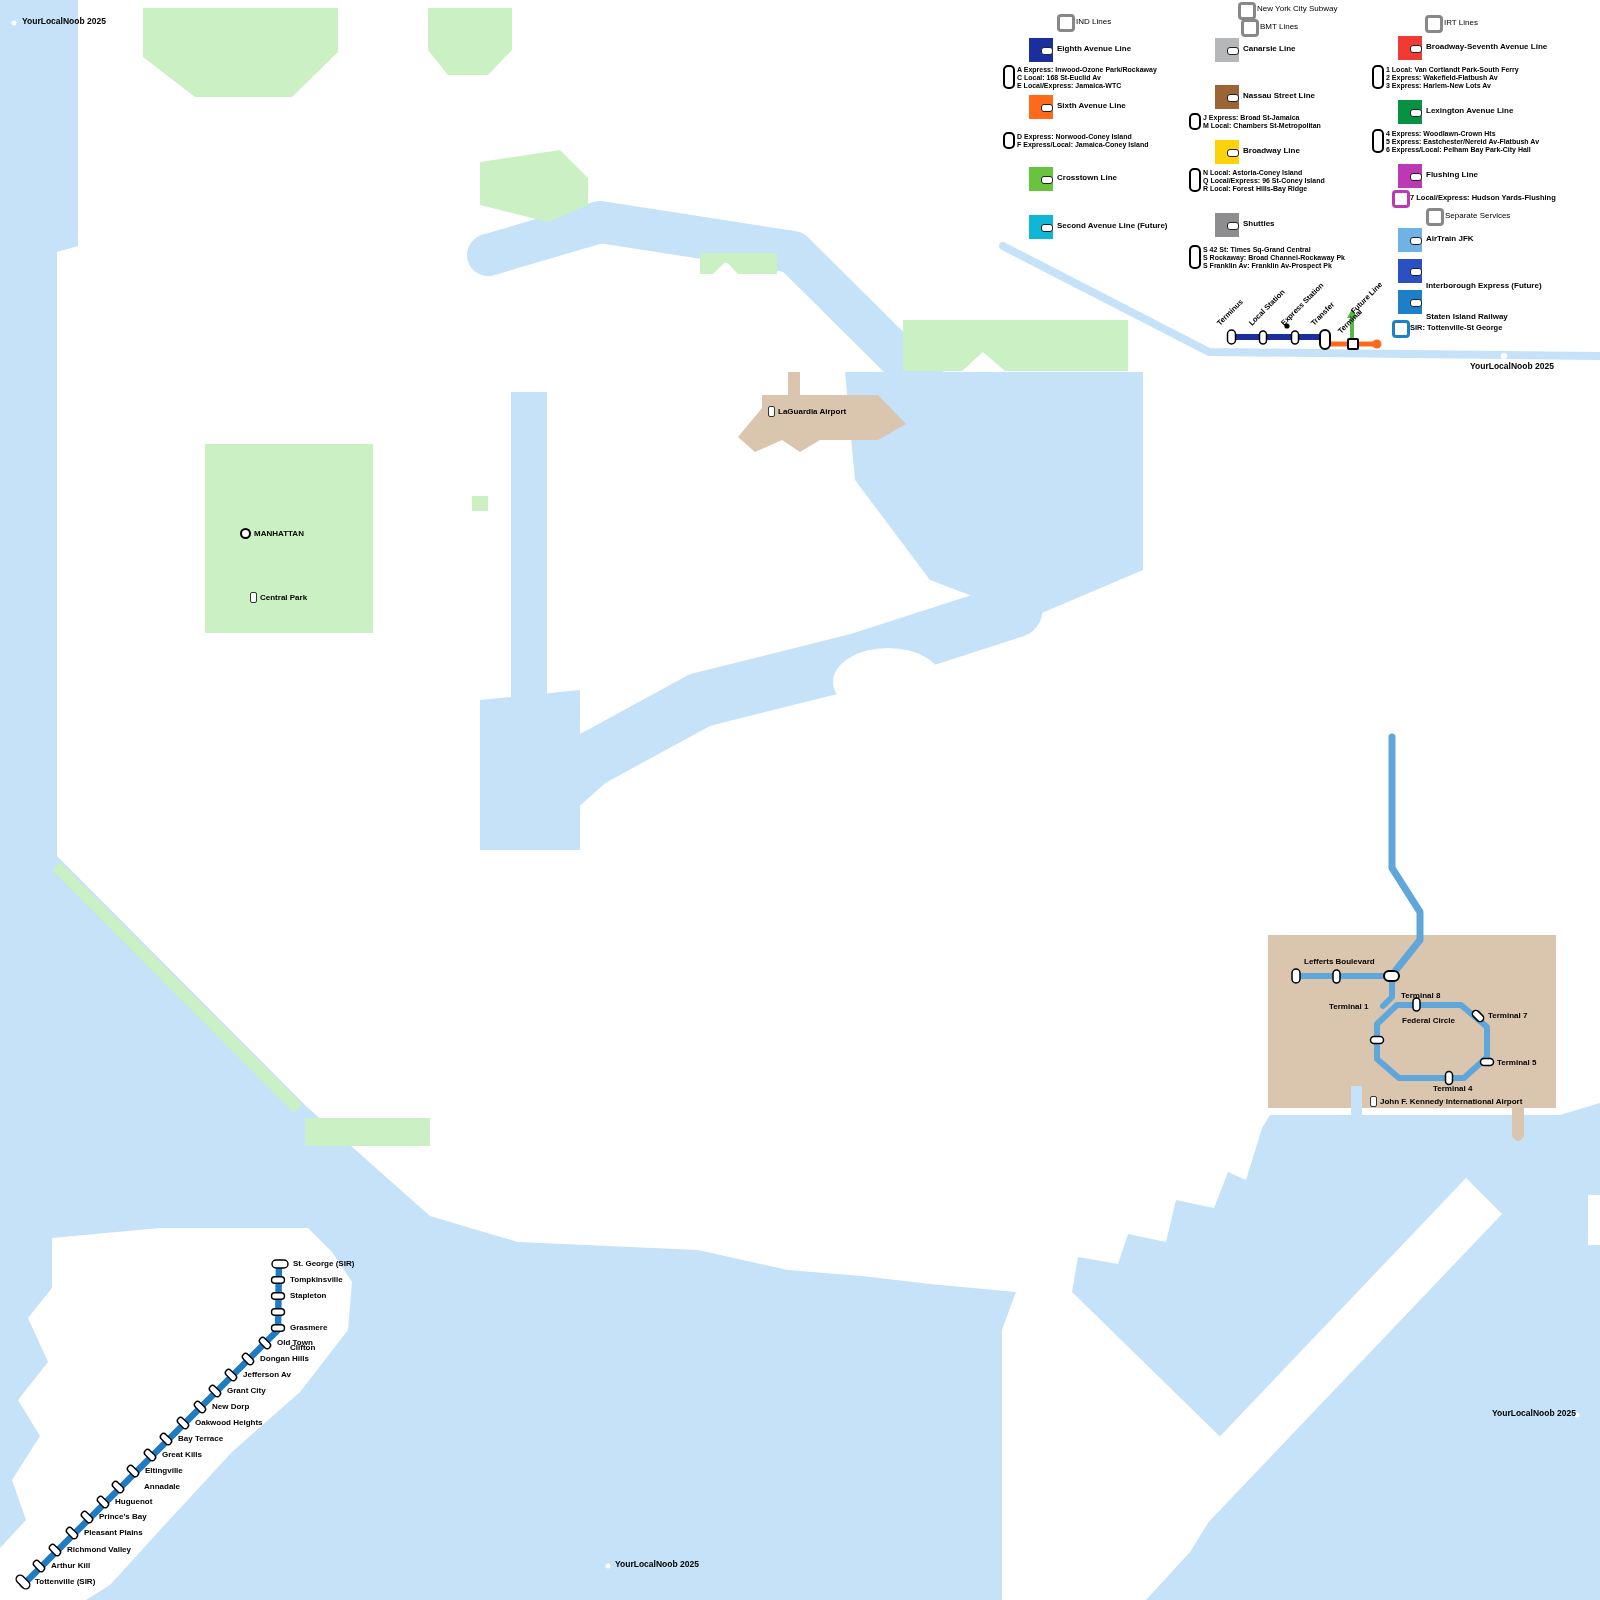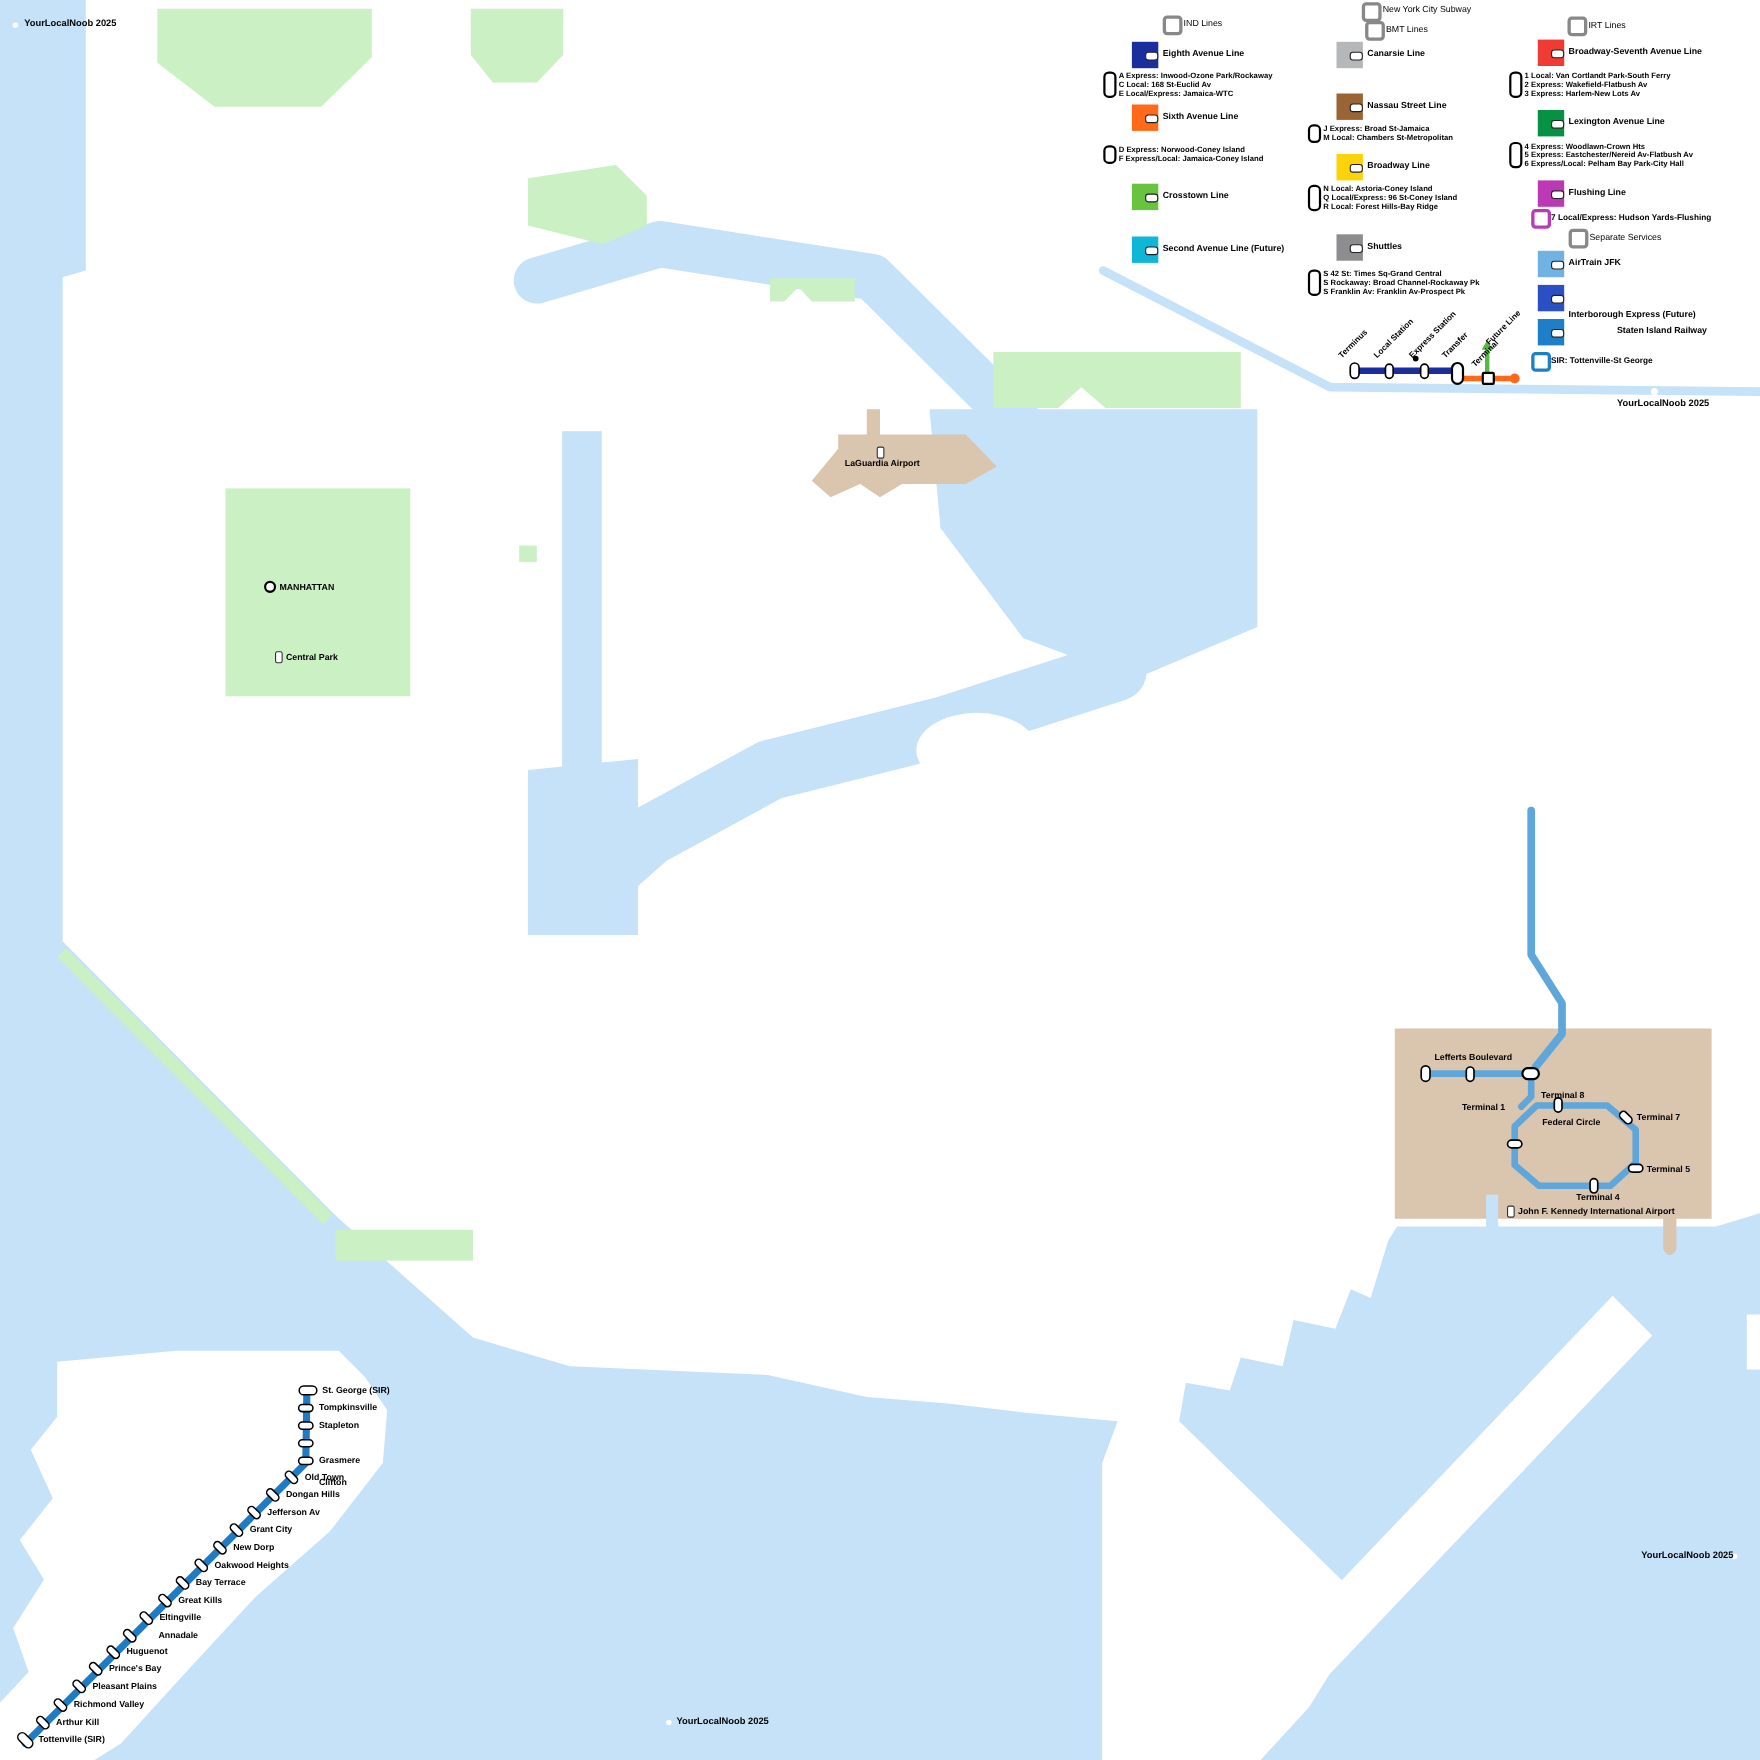--- a/index.html
+++ b/index.html
@@ -147,21 +147,21 @@
   <div class="wm" style="left:1492px;top:1408px;">YourLocalNoob 2025</div>
 
   <div class="flexlbl big" style="left:240px;top:528px;">
     <span class="mring"></span>
     <span>MANHATTAN</span>
   </div>
   <div class="flexlbl" style="left:250px;top:592px;">
     <span class="tofu"></span>
     <span>Central Park</span>
   </div>
-  <div class="flexlbl" style="left:768px;top:406px;flex-direction:column;">
+  <div class="flexlbl" style="left:768px;top:406px;">
     <span class="tofu"></span>
     <span>LaGuardia Airport</span>
   </div>
   <div class="flexlbl" style="left:1370px;top:1096px;">
     <span class="tofu"></span>
     <span>John F. Kennedy International Airport</span>
   </div>
 
   <div class="lbl" style="left:1304px;top:957px;">Lefferts Boulevard</div>
   <div class="lbl" style="left:1402px;top:971px;margin-top:45px;">Federal Circle</div>
@@ -292,21 +292,21 @@
       <span class="mini"></span>
     </div>
   <div class="lbl" style="left:1426px;top:234px;">AirTrain JFK</div>
   <div class="swatch" style="left: 1398px; top: 259px; background: rgb(43, 80, 196);">
       <span class="mini"></span>
     </div>
   <div class="lbl" style="left:1426px;top:281px;">Interborough Express (Future)</div>
   <div class="swatch" style="left: 1398px; top: 290px; background: rgb(28, 127, 200);">
       <span class="mini"></span>
     </div>
-  <div class="lbl" style="left:1426px;top:296px;margin-left:44px;">Staten Island Railway</div>
+  <div class="lbl" style="left:1426px;top:312px;">Staten Island Railway</div>
   <span class="ringbox" style="left:1392px;top:320px;border-color:#1C7FC8;"></span>
   <div class="svc" style="left:1410px;top:324px;font-size:7.5px;">SIR: Tottenville-St George</div>
 
   <div class="lbl rot" style="left:1222px;top:318px;">Terminus</div>
   <div class="lbl rot" style="left:1254px;top:318px;">Local Station</div>
   <div class="lbl rot" style="left:1286px;top:318px;">Express Station</div>
   <div class="lbl rot" style="left:1316px;top:318px;">Transfer</div>
   <div class="lbl rot" style="left:1343px;top:326px;">Terminal</div>
   <div class="lbl rot" style="left:1356px;top:306px;">Future Line</div>
 

